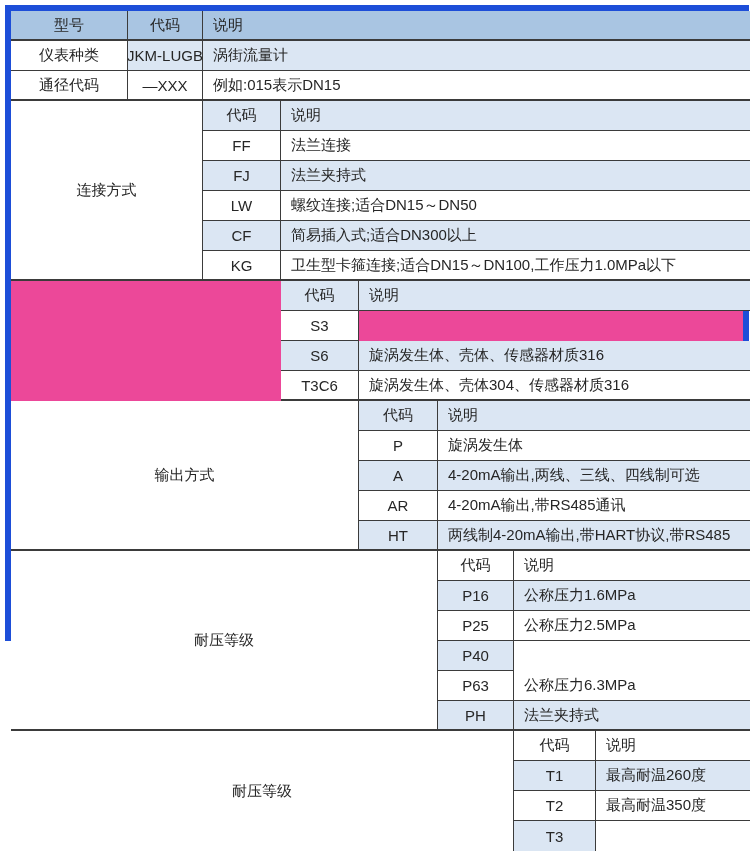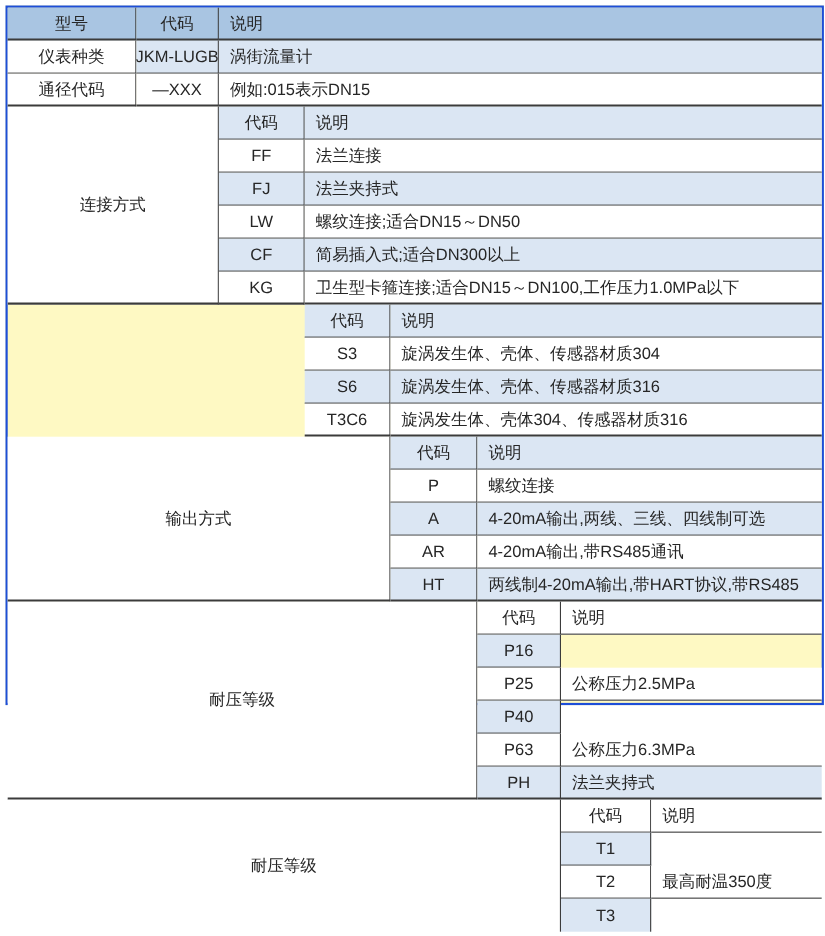--- a/index.html
+++ b/index.html
@@ -7,23 +7,23 @@
     width:750px;height:851px;background:#ffffff;
     font-family:"Liberation Sans","DejaVu Sans",sans-serif;
     -webkit-font-smoothing:antialiased;
   }
   #spec-table{
     display:grid;
     grid-template-columns:117px 75px 78px 78px 79px 76px 82px 155px;
     grid-template-rows:repeat(28,30px);
     width:744px;height:636px;
     box-sizing:border-box;
-    border:2px solid #1d4ed8;
+    border:6px solid #1d4ed8;
     margin:5px 0 0 5px;
-    background:#fef9c3;
+    background:#ec4899;
   }
   .cell{
     box-sizing:border-box;
     border-right:1px solid #3b3b3b;
     border-bottom:1px solid #3b3b3b;
     display:flex;align-items:center;justify-content:center;
     font-size:15px;color:#262626;
     white-space:nowrap;overflow:hidden;
     background:#ffffff;
   }
@@ -61,51 +61,52 @@
   <div class="cell" style="grid-area:7/3/8/4">LW</div>
   <div class="cell desc edge-r" style="grid-area:7/4/8/9">螺纹连接;适合DN15～DN50</div>
   <div class="cell blue" style="grid-area:8/3/9/4">CF</div>
   <div class="cell blue desc edge-r" style="grid-area:8/4/9/9">简易插入式;适合DN300以上</div>
   <div class="cell thick-b" style="grid-area:9/3/10/4">KG</div>
   <div class="cell desc edge-r thick-b" style="grid-area:9/4/10/9">卫生型卡箍连接;适合DN15～DN100,工作压力1.0MPa以下</div>
 
   <div class="cell blue" style="grid-area:10/4/11/5">代码</div>
   <div class="cell blue desc edge-r" style="grid-area:10/5/11/9">说明</div>
   <div class="cell" style="grid-area:11/4/12/5">S3</div>
-  <div class="cell desc edge-r" style="grid-area:11/5/12/9">旋涡发生体、壳体、传感器材质304</div>
   <div class="cell blue" style="grid-area:12/4/13/5">S6</div>
   <div class="cell blue desc edge-r" style="grid-area:12/5/13/9">旋涡发生体、壳体、传感器材质316</div>
   <div class="cell thick-b" style="grid-area:13/4/14/5">T3C6</div>
   <div class="cell desc edge-r thick-b" style="grid-area:13/5/14/9">旋涡发生体、壳体304、传感器材质316</div>
 
   <div class="cell thick-b" style="grid-area:14/1/19/5">输出方式</div>
   <div class="cell blue" style="grid-area:14/5/15/6">代码</div>
   <div class="cell blue desc edge-r" style="grid-area:14/6/15/9">说明</div>
   <div class="cell" style="grid-area:15/5/16/6">P</div>
-  <div class="cell desc edge-r" style="grid-area:15/6/16/9">螺纹连接</div>
+  <div class="cell desc edge-r" style="grid-area:15/6/16/9">旋涡发生体</div>
   <div class="cell blue" style="grid-area:16/5/17/6">A</div>
   <div class="cell blue desc edge-r" style="grid-area:16/6/17/9">4-20mA输出,两线、三线、四线制可选</div>
   <div class="cell" style="grid-area:17/5/18/6">AR</div>
   <div class="cell desc edge-r" style="grid-area:17/6/18/9">4-20mA输出,带RS485通讯</div>
   <div class="cell blue thick-b" style="grid-area:18/5/19/6">HT</div>
   <div class="cell blue desc edge-r thick-b" style="grid-area:18/6/19/9">两线制4-20mA输出,带HART协议,带RS485</div>
 
   <div class="cell thick-b" style="grid-area:19/1/25/6">耐压等级</div>
   <div class="cell" style="grid-area:19/6/20/7">代码</div>
   <div class="cell desc edge-r" style="grid-area:19/7/20/9">说明</div>
   <div class="cell blue" style="grid-area:20/6/21/7">P16</div>
+  <div class="cell blue desc edge-r" style="grid-area:20/7/21/9">公称压力1.6MPa</div>
   <div class="cell" style="grid-area:21/6/22/7">P25</div>
   <div class="cell desc edge-r" style="grid-area:21/7/22/9">公称压力2.5MPa</div>
   <div class="cell blue" style="grid-area:22/6/23/7">P40</div>
   <div class="cell" style="grid-area:23/6/24/7">P63</div>
   <div class="cell desc edge-r" style="grid-area:23/7/24/9">公称压力6.3MPa</div>
   <div class="cell blue thick-b" style="grid-area:24/6/25/7">PH</div>
   <div class="cell blue desc edge-r thick-b" style="grid-area:24/7/25/9">法兰夹持式</div>
 
   <div class="cell edge-b" style="grid-area:25/1/29/7">耐压等级</div>
   <div class="cell" style="grid-area:25/7/26/8">代码</div>
   <div class="cell desc edge-r" style="grid-area:25/8/26/9">说明</div>
   <div class="cell blue" style="grid-area:26/7/27/8">T1</div>
+  <div class="cell blue desc edge-r" style="grid-area:26/8/27/9">最高耐温260度</div>
   <div class="cell" style="grid-area:27/7/28/8">T2</div>
   <div class="cell desc edge-r" style="grid-area:27/8/28/9">最高耐温350度</div>
   <div class="cell blue edge-b" style="grid-area:28/7/29/8">T3</div>
 
 </div>
 
 </body></html>

